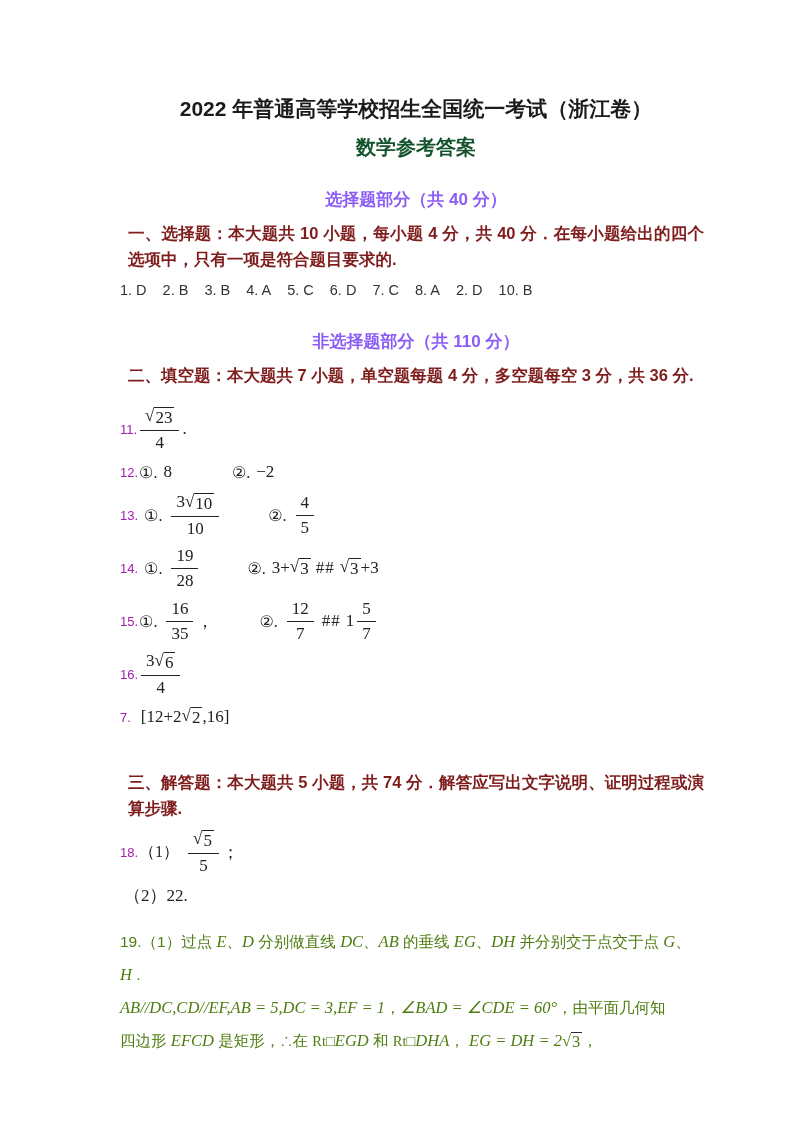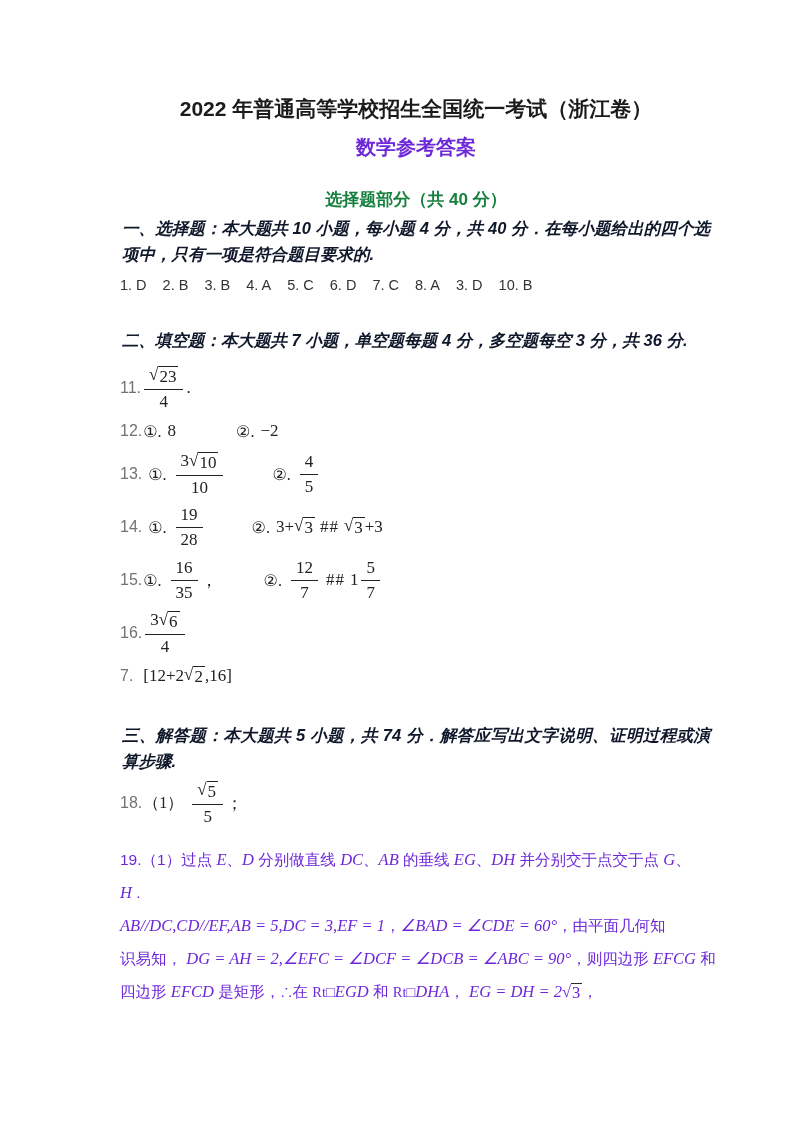--- a/index.html
+++ b/index.html
@@ -8,75 +8,76 @@
     width:794px;height:1123px;
     margin:0 auto;
     background:#ffffff;
     box-sizing:border-box;
     padding:96px 82px 0 120px;
     font-family:"Liberation Sans",sans-serif;
     color:#2b2b2b;
     overflow:hidden;
   }
   .title1{font-size:21px;font-weight:bold;text-align:center;color:#1b1b1b;margin:0 0 12px 0;line-height:26px;}
-  .title2{font-size:20px;font-weight:bold;text-align:center;color:#6d28d9;margin:0 0 28px 0;line-height:26px;}
-  .sec-heading{font-size:17px;font-weight:bold;text-align:center;color:#15803d;margin:0 0 3px 0;line-height:24px;}
-  .bold-par{font-size:16.5px;font-weight:bold;color:#0f172a;line-height:26px;margin:2px;text-align:justify;font-style:italic;}
+  .title2{font-size:20px;font-weight:bold;text-align:center;color:#14532d;margin:0 0 28px 0;line-height:26px;}
+  .sec-heading{font-size:17px;font-weight:bold;text-align:center;color:#8b5cf6;margin:0 0 3px 0;line-height:24px;}
+  .bold-par{font-size:16.5px;font-weight:bold;color:#7f1d1d;line-height:26px;margin:8px;text-align:justify;}
   .ans-line{font-size:14.5px;color:#333;margin:8px 0 0 0;line-height:20px;}
   .ans-line span{margin-right:16px;text-align:right;}
   .gap-sm{height:10px;}
   .gap-md{height:24px;}
   .gap-lg{height:30px;}
 
   
   .mrow{
     display:flex;align-items:center;
     font-family:"Liberation Serif",serif;
     font-size:17px;color:#222;
     margin:0 0 7px 0;
     min-height:26px;
   }
   .mrow.tall{min-height:46px;}
-  .qlabel{font-family:"Liberation Sans",sans-serif;font-size:16px;color:#737373;}
+  .qlabel{font-family:"Liberation Sans",sans-serif;font-size:13px;color:#a21caf;}
   .mark{font-size:16px;margin:0 6px 0 6px;}
   .mark.tight{margin-left:1px;}
   .part2{margin-left:46px;}
   .part2.wide{margin-left:60px;}
   .frac{display:inline-block;text-align:center;vertical-align:middle;margin:0 3px;line-height:1.15;}
   .frac .num{display:block;border-bottom:1.3px solid #222;padding:0 5px 2px 5px;}
   .frac .den{display:block;padding-top:2px;}
   .sqrt{display:inline-flex;align-items:flex-start;line-height:1.15;}
   .sqrt .sym{line-height:1.05;transform:translateY(0px);}
   .sqrt .body{border-top:1.3px solid #222;padding:0 2px 0 1px;}
   .sep{margin:0 5px;letter-spacing:1px;}
 
   
-  .l19{font-size:15.5px;line-height:33px;margin:0;white-space:nowrap;color:#6d28d9;}
+  .l19{font-size:15.5px;line-height:33px;margin:0;white-space:nowrap;color:#4d7c0f;}
   .l19 .cn{font-family:"Liberation Sans",sans-serif;}
   .l19 .mv{font-family:"Liberation Serif",serif;font-style:italic;font-size:16.5px;}
   .l19 .rt{font-family:Liberation Serif, serif;font-size:14.5px;}
   .l19 .sqrt .body{border-top:1.2px solid #2b2b2b;}
   .mrow18{margin-top:6px;}
 </style>
 </head>
 <body>
 
 <div class="page">
 
   <div class="title1">2022 年普通高等学校招生全国统一考试（浙江卷）</div>
   <div class="title2">数学参考答案</div>
 
   <div class="sec-heading">选择题部分（共 40 分）</div>
   <p class="bold-par">一、选择题：本大题共 10 小题，每小题 4 分，共 40 分．在每小题给出的四个选项中，只有一项是符合题目要求的.</p>
   <p class="ans-line">
-    <span>1. D</span><span>2. B</span><span>3. B</span><span>4. A</span><span>5. C</span><span>6. D</span><span>7. C</span><span>8. A</span><span>3. D</span><span>10. B</span>
+    <span>1. D</span><span>2. B</span><span>3. B</span><span>4. A</span><span>5. C</span><span>6. D</span><span>7. C</span><span>8. A</span><span>2. D</span><span>10. B</span>
   </p>
 
   <div class="gap-lg"></div>
 
+  <div class="sec-heading">非选择题部分（共 110 分）</div>
   <p class="bold-par">二、填空题：本大题共 7 小题，单空题每题 4 分，多空题每空 3 分，共 36 分.</p>
 
   <div class="gap-sm"></div>
 
   <div class="mrow tall">
     <span class="qlabel">11.</span>
     <span class="frac">
       <span class="num"><span class="sqrt">
             <span class="sym">√</span>
             <span class="body">23</span>
@@ -183,30 +184,32 @@
     <span class="mark tight">（1）</span>
     <span class="frac">
       <span class="num"><span class="sqrt">
             <span class="sym">√</span>
             <span class="body">5</span>
           </span></span>
       <span class="den">5</span>
     </span>
     <span>；</span>
   </div>
+  <div class="mrow">
+    <span style="margin-left:4px;">（2）22.</span>
+  </div>
 
   <div class="gap-sm"></div>
 
   <p class="l19"><span class="cn">19.（1）过点 </span><span class="mv">E</span><span class="cn">、</span><span class="mv">D</span><span class="cn"> 分别做直线 </span><span class="mv">DC</span><span class="cn">、</span><span class="mv">AB</span><span class="cn"> 的垂线 </span><span class="mv">EG</span><span class="cn">、</span><span class="mv">DH</span><span class="cn"> 并分别交于点交于点 </span><span class="mv">G</span><span class="cn">、</span></p>
 
   <p class="l19"><span class="mv">H</span><span class="cn"> .</span></p>
 
 
   <p class="l19"><span class="mv">AB//DC,CD//EF,AB = 5,DC = 3,EF = 1</span><span class="cn">，</span><span class="mv">∠BAD = ∠CDE = 60°</span><span class="cn">，由平面几何知</span></p>
 
-  <p class="l19"><span class="cn">识易知， </span><span class="mv">DG = AH = 2,∠EFC = ∠DCF = ∠DCB = ∠ABC = 90°</span><span class="cn">，则四边形 </span><span class="mv">EFCG</span><span class="cn"> 和</span></p>
 
   <p class="l19"><span class="cn">四边形 </span><span class="mv">EFCD</span><span class="cn"> 是矩形，∴在 </span><span class="rt">Rt□</span><span class="mv">EGD</span><span class="cn"> 和 </span><span class="rt">Rt□</span><span class="mv">DHA</span><span class="cn">， </span><span class="mv">EG = DH = 2</span><span class="sqrt">
         <span class="sym mv" style="font-style:normal;">√</span>
         <span class="body mv" style="font-style:normal;">3</span>
       </span><span class="cn">，</span></p>
 
 </div>
 
 </body></html>

